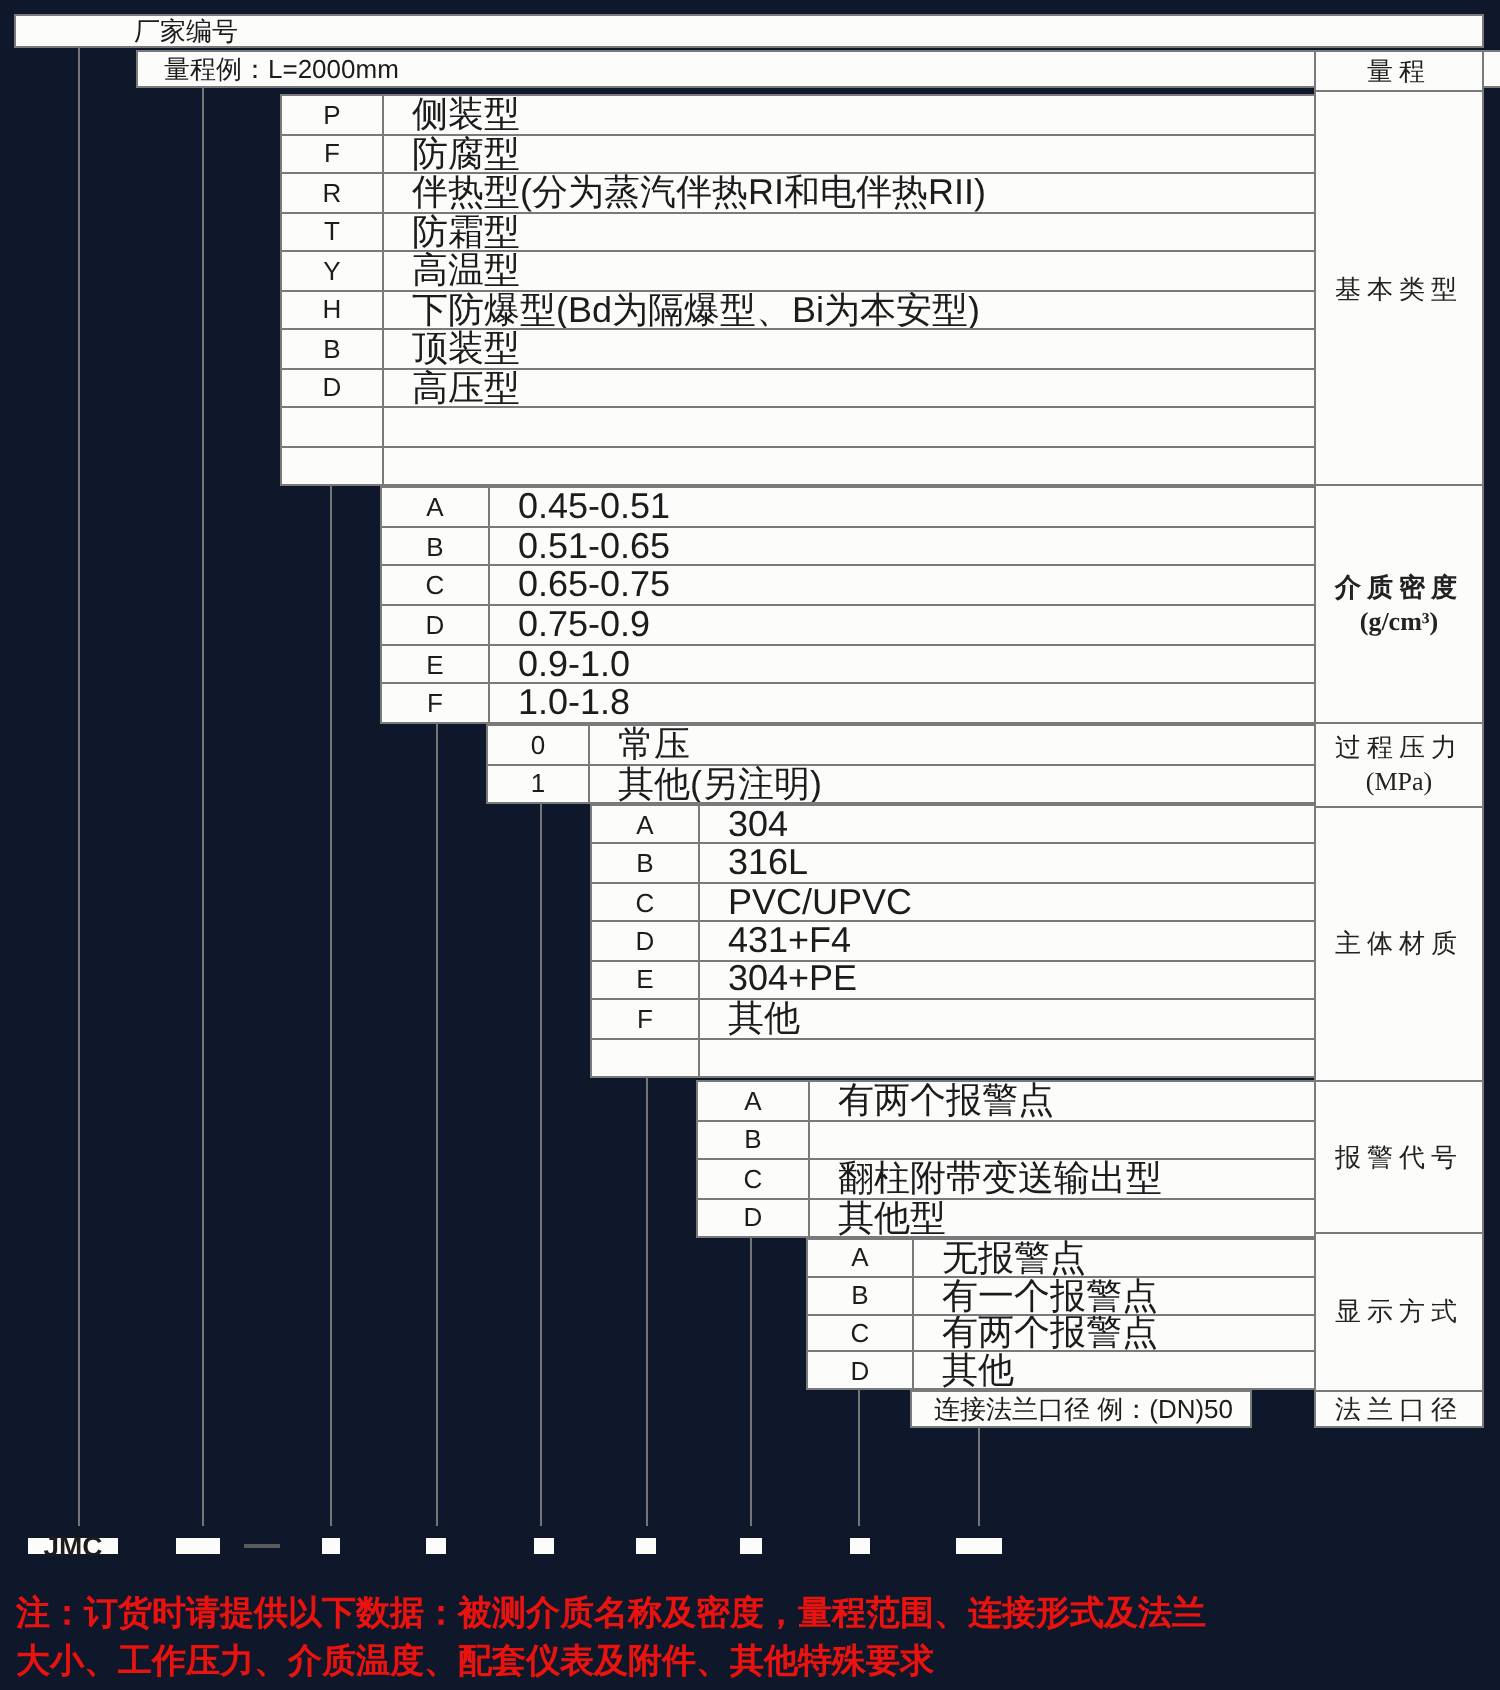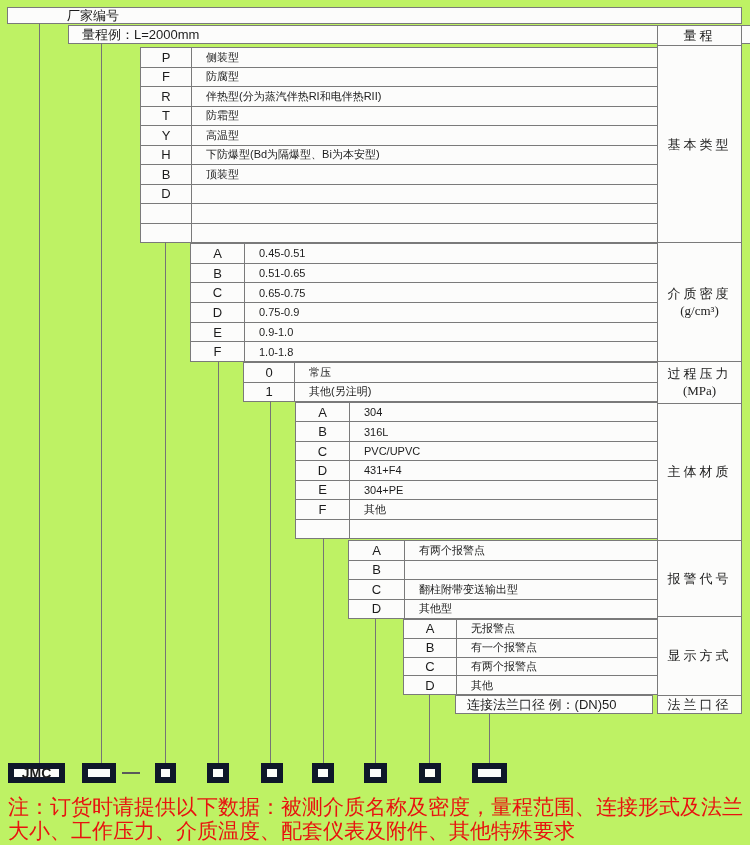--- a/index.html
+++ b/index.html
@@ -1,42 +1,42 @@
 <!DOCTYPE html>
 <html><head>
 <meta charset="utf-8">
 <style>
   html,body{margin:0;padding:0;background:#ffffff;}
   #stage{
-    position:relative;width:750px;height:845px;background:#bef264;
+    position:relative;width:750px;height:845px;background:#0f172a;
     font-family:"Liberation Sans",sans-serif;color:#1c1c1c;overflow:hidden;
   }
   .abs{position:absolute;box-sizing:border-box;}
   
   .hbox{border:1px solid #7a7a7a;background:#fcfcfb;display:flex;align-items:center;font-size:13px;}
   
   .sec{position:absolute;box-sizing:border-box;border:1px solid #7a7a7a;background:#fcfcfb;display:flex;flex-direction:column;}
   .row{display:flex;flex:1;border-bottom:1px solid #7a7a7a;min-height:0;}
   .row:last-child{border-bottom:none;}
   .code{border-right:1px solid #7a7a7a;display:flex;align-items:center;justify-content:center;font-size:13px;flex:0 0 auto;}
-  .desc{flex:1;display:flex;align-items:center;padding-left:14px;font-size:11px;white-space:nowrap;overflow:hidden;}
+  .desc{flex:1;display:flex;align-items:center;padding-left:14px;font-size:18px;white-space:nowrap;overflow:hidden;}
   
   .labcol{position:absolute;box-sizing:border-box;border:1px solid #7a7a7a;background:#fcfcfb;display:flex;flex-direction:column;}
   .lab{border-bottom:1px solid #7a7a7a;display:flex;flex-direction:column;align-items:center;justify-content:center;
        font-family:"Liberation Serif",serif;font-size:13px;letter-spacing:3px;color:#222;line-height:17px;}
   .lab:last-child{border-bottom:none;}
   .lab .sub{letter-spacing:0;}
   
   .vline{position:absolute;width:1px;background:#757575;}
   
   .cbox{position:absolute;box-sizing:border-box;border:6px solid #0f172a;background:#fcfcfb;
         display:flex;align-items:center;justify-content:center;font-size:14px;font-weight:bold;}
   .dash{position:absolute;height:2px;background:#5a5a5a;}
   
-  .note{position:absolute;color:#e8120f;font-weight:normal;font-size:21px;line-height:24px;white-space:nowrap;}
+  .note{position:absolute;color:#e8120f;font-weight:bold;font-size:17px;line-height:24px;white-space:nowrap;}
 </style>
 </head>
 <body>
 
 <div id="stage">
 
   <div class="abs hbox" style="left:7px;top:7px;width:735px;height:17px;padding-left:59px;">
     <span>厂家编号</span>
   </div>
 
@@ -68,20 +68,21 @@
     <div class="row">
         <div class="code" style="width:50px;">H</div>
         <div class="desc">下防爆型(Bd为隔爆型、Bi为本安型)</div>
       </div>
     <div class="row">
         <div class="code" style="width:50px;">B</div>
         <div class="desc">顶装型</div>
       </div>
     <div class="row">
         <div class="code" style="width:50px;">D</div>
+        <div class="desc">高压型</div>
       </div>
     <div class="row">
         <div class="code" style="width:50px;"></div>
         <div class="desc"></div>
       </div>
     <div class="row">
         <div class="code" style="width:50px;"></div>
         <div class="desc"></div>
       </div>
   </div>
@@ -185,32 +186,32 @@
     <div class="row">
         <div class="code" style="width:52px;">C</div>
         <div class="desc">有两个报警点</div>
       </div>
     <div class="row">
         <div class="code" style="width:52px;">D</div>
         <div class="desc">其他</div>
       </div>
   </div>
 
-  <div class="abs hbox" style="left:455px;top:695px;width:198px;height:19px;padding-left:11px;">
+  <div class="abs hbox" style="left:455px;top:695px;width:171px;height:19px;padding-left:11px;">
     <span>连接法兰口径 例：(DN)50</span>
   </div>
 
   <div class="labcol" style="left:657px;top:25px;width:85px;height:689px;">
     <div class="lab" style="height:19px;">
         <span>量程</span>
       </div>
     <div class="lab" style="height:199px;">
         <span>基本类型</span>
       </div>
-    <div class="lab" style="height:119px;">
+    <div class="lab" style="height:119px;font-weight:bold;">
       <span>介质密度</span>
       <span class="sub">(g/cm³)</span>
     </div>
     <div class="lab" style="height:41px;">
       <span>过程压力</span>
       <span class="sub">(MPa)</span>
     </div>
     <div class="lab" style="height:138px;">
         <span>主体材质</span>
       </div>

